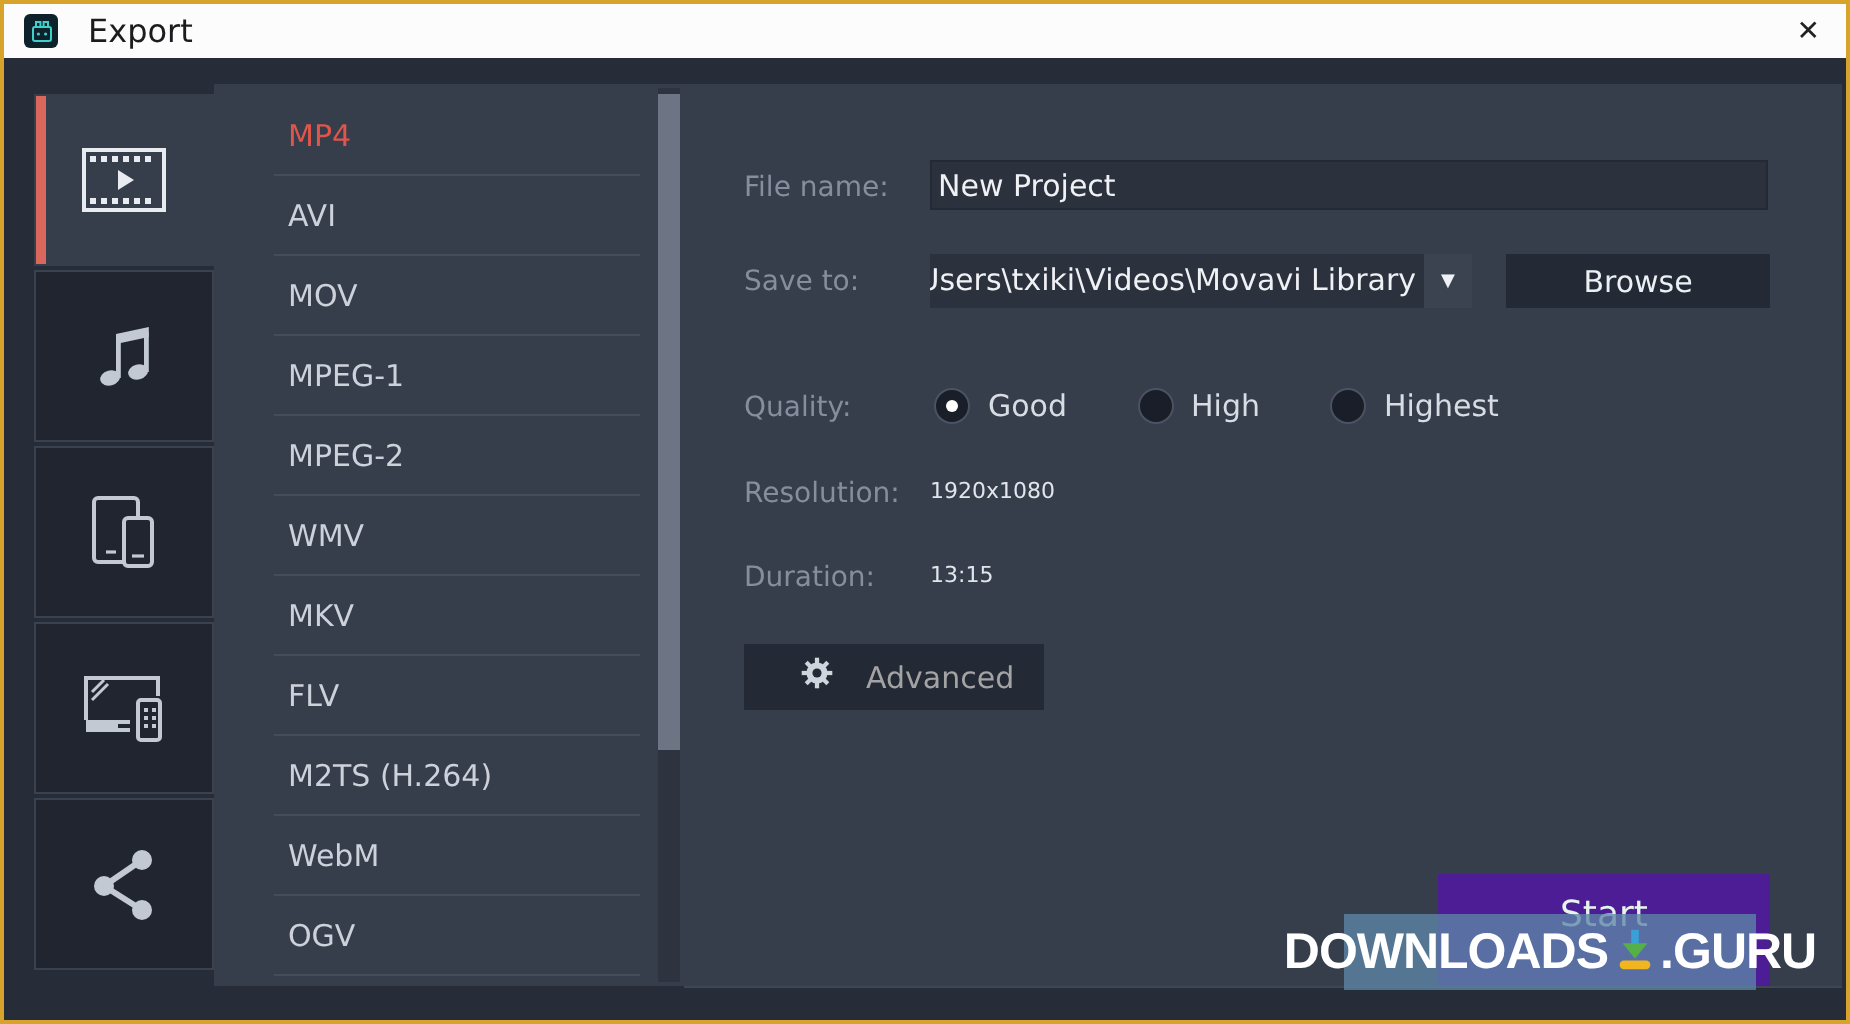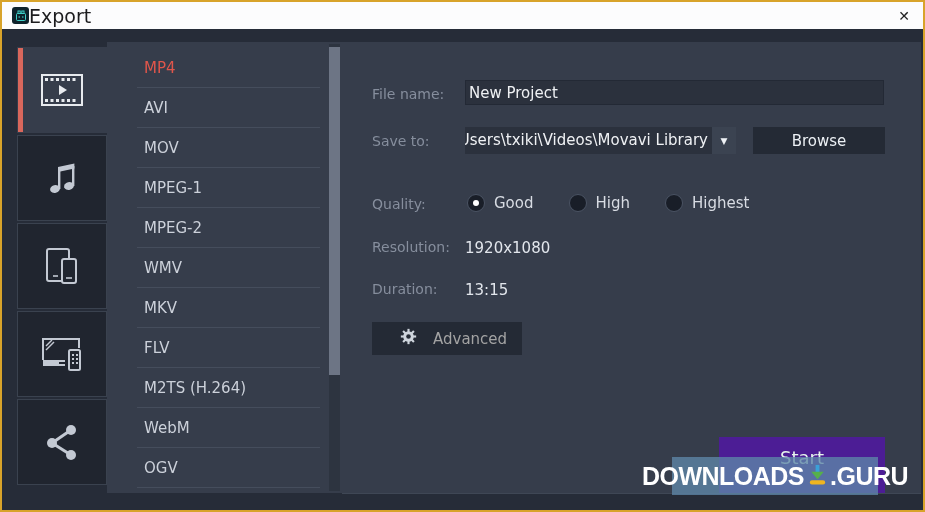--- a/index.html
+++ b/index.html
@@ -7,21 +7,21 @@
     position:relative;width:925px;height:512px;box-sizing:border-box;
     border:2px solid #d8a32a;background:#262c38;overflow:hidden;
     font-family:"DejaVu Sans","Liberation Sans",sans-serif;
     -webkit-font-smoothing:antialiased;
   }
   
   .titlebar{position:absolute;top:0;left:0;right:0;height:27px;background:#fcfcfd;
     display:flex;align-items:center;padding:0 10px;box-sizing:border-box;}
   .app-icon{width:17px;height:17px;background:#0e222b;border-radius:3px;
     display:flex;align-items:center;justify-content:center;flex:none;}
-  .title-text{margin-left:0;font-size:19px;color:#1c1c1e;}
+  .title-text{margin-left:15px;font-size:16px;color:#1c1c1e;}
   .close-btn{margin-left:auto;font-size:14px;color:#222;padding:0 3px;line-height:1;}
   
   .content{position:absolute;top:27px;left:0;right:0;bottom:0;background:#262c38;text-align:center;}
   
   .tabs{position:absolute;left:15px;top:18px;width:90px;}
   .tab{width:90px;height:86px;margin-bottom:2px;background:#20252f;border:1px solid #3a424f;
     box-sizing:border-box;position:relative;display:flex;align-items:center;justify-content:center;}
   .tab.selected{background:#363d4b;border-color:#363d4b;}
   .tab.selected::before{content:"";position:absolute;left:0;top:0;bottom:0;width:5px;background:#d9675c;}
   .tab svg{display:block;}
@@ -48,21 +48,21 @@
   .combo-arrow{position:absolute;right:0;top:0;width:24px;height:27px;background:#3b4351;
     color:#eef1f5;font-size:9px;display:flex;align-items:center;justify-content:center;}
   .browse-btn{position:absolute;left:411px;top:85px;width:132px;height:27px;background:#242a35;
     color:#ecf0f4;font-size:15px;display:flex;align-items:center;justify-content:center;}
   .quality-row{position:absolute;left:125px;top:152px;display:flex;align-items:center;gap:35px;}
   .radio{display:flex;align-items:center;gap:9px;font-size:15px;color:#d8dce3;}
   .radio .circle{width:18px;height:18px;border-radius:50%;background:#191e28;
     border:1px solid #4a5363;box-sizing:border-box;position:relative;flex:none;}
   .radio.selected .circle::after{content:"";position:absolute;left:5px;top:5px;width:6px;height:6px;
     border-radius:50%;background:#fff;}
-  .value{position:absolute;left:123px;font-size:15px;color:#e2e6ec;}
+  .value{position:absolute;left:123px;font-size:11px;color:#e2e6ec;}
   .advanced-btn{position:absolute;left:30px;top:280px;width:150px;height:33px;background:#242a35;
     display:flex;align-items:center;gap:16px;padding-left:28px;box-sizing:border-box;
     color:#a3a3a3;font-size:15px;}
   .start-btn{position:absolute;left:377px;top:395px;width:166px;height:56px;background:#4c1d95;
     display:flex;justify-content:center;color:#e6f5ec;font-size:18px;padding-top:10px;box-sizing:border-box;}
   
   .watermark{position:absolute;left:670px;top:428px;width:206px;height:38px;
     background:rgba(93,134,168,0.78);display:flex;align-items:center;justify-content:center;
     z-index:5;color:#fff;font-weight:bold;font-size:25px;letter-spacing:-0.5px;
     font-family:"Liberation Sans","DejaVu Sans",sans-serif;}

